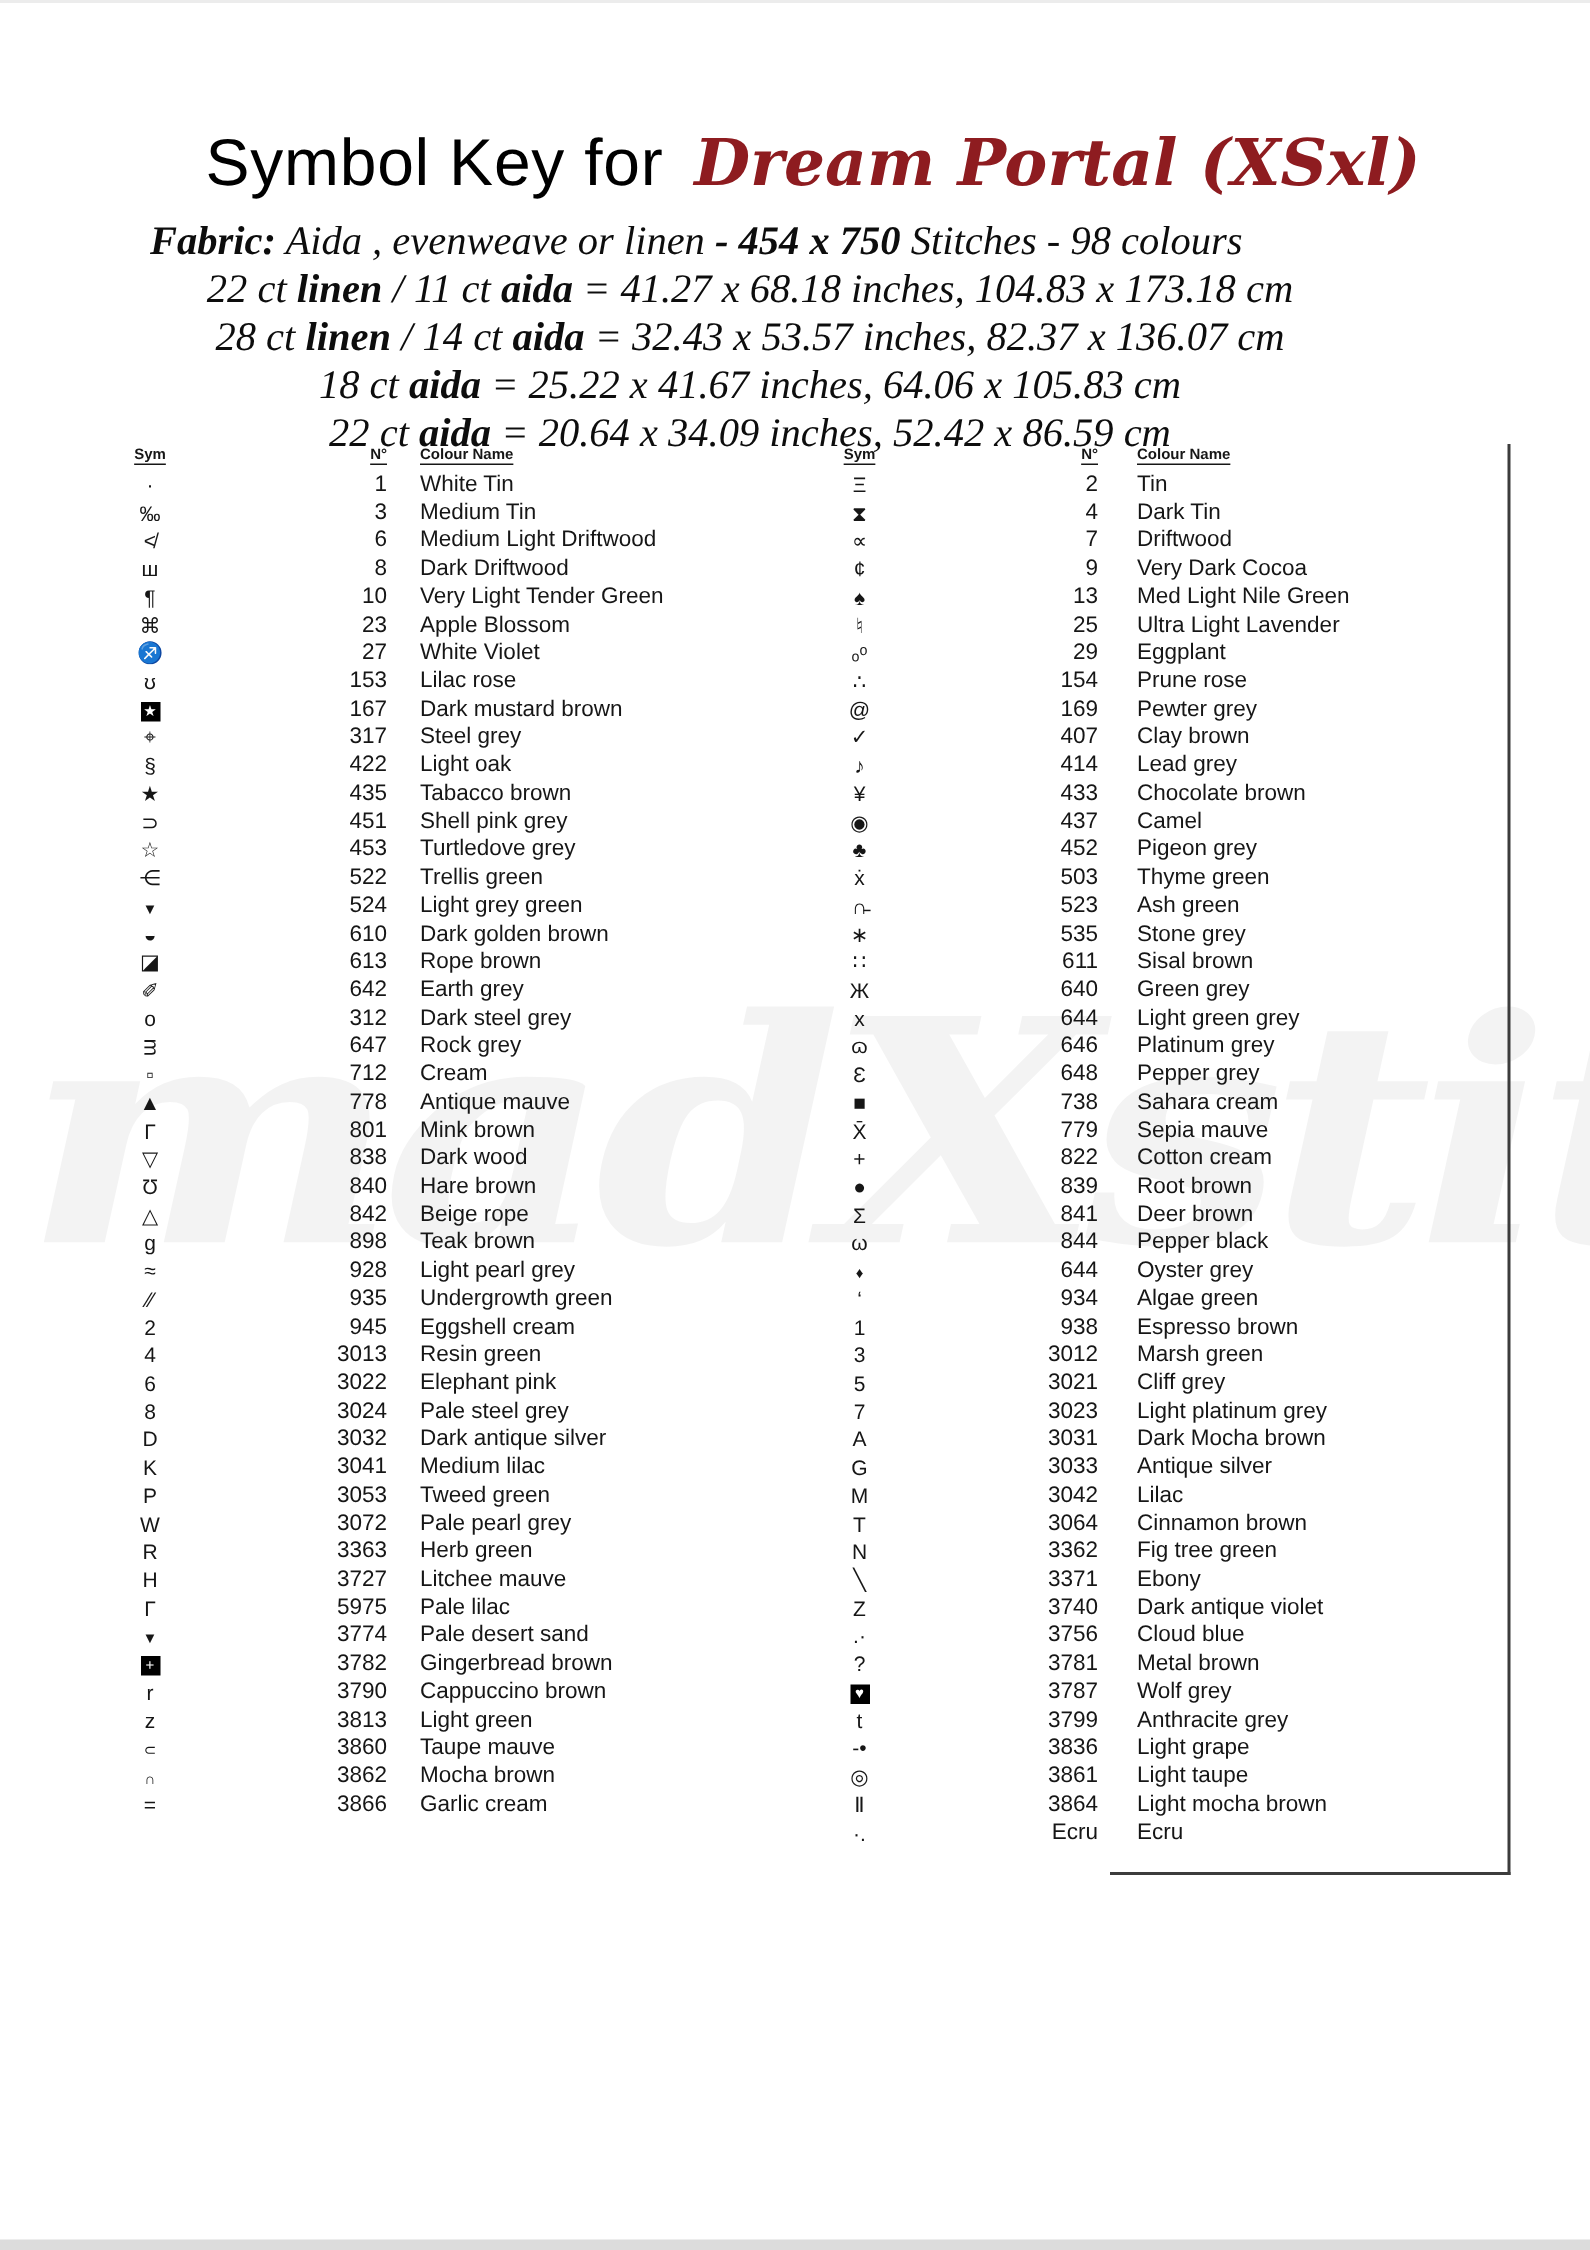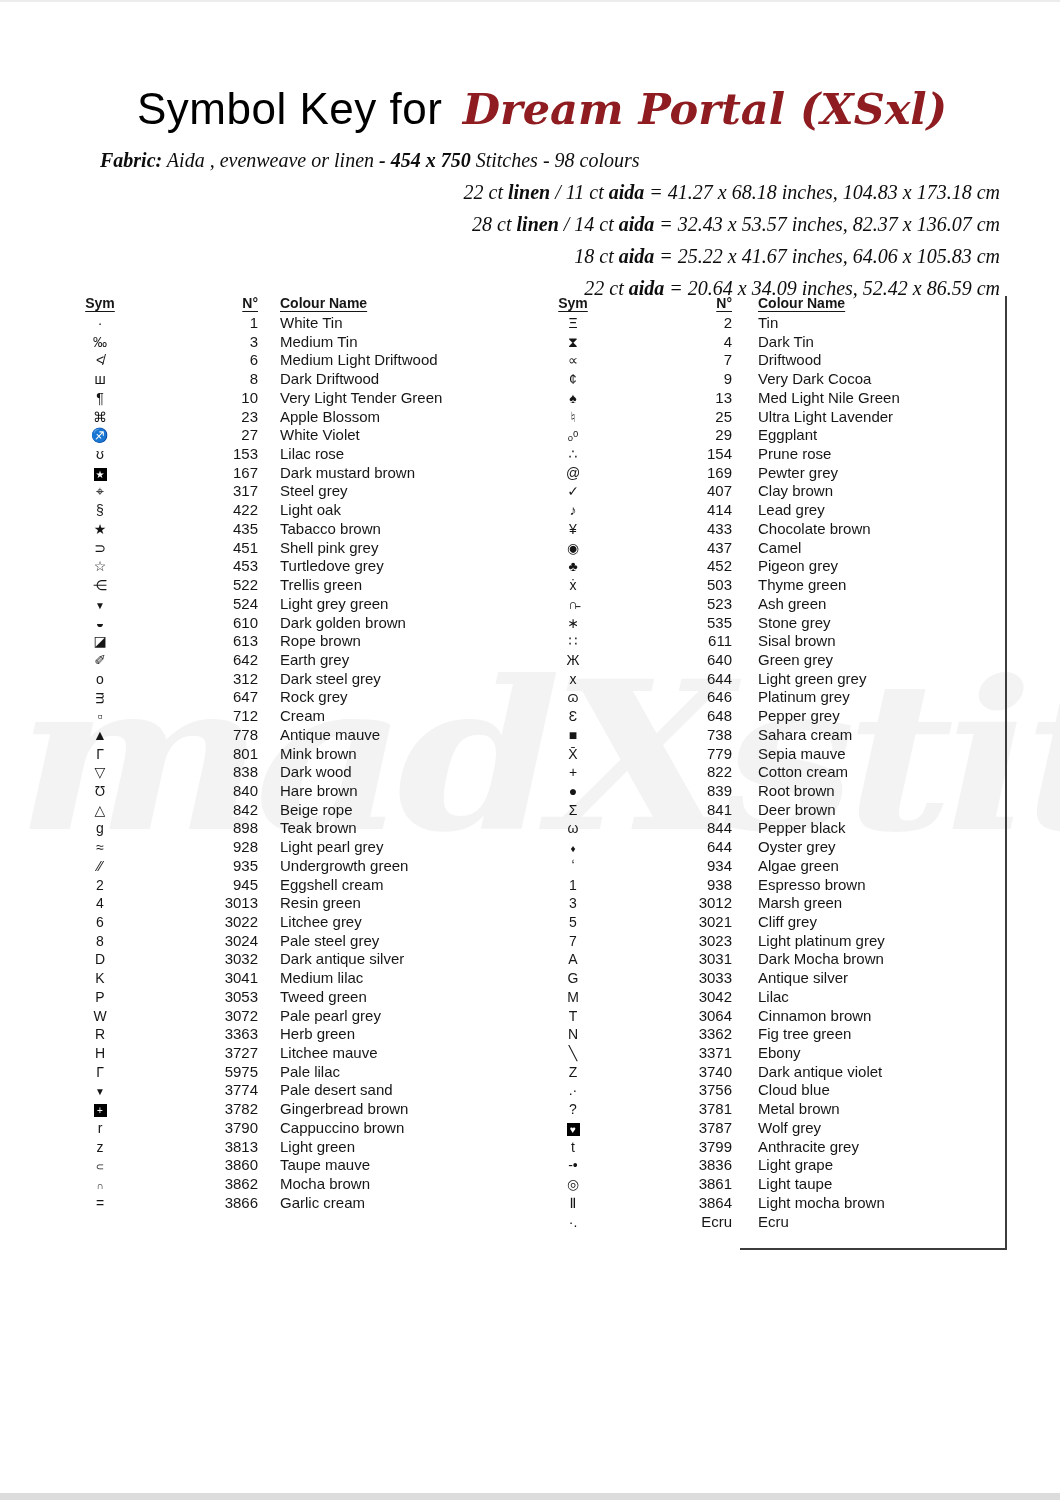--- a/index.html
+++ b/index.html
@@ -12,37 +12,37 @@
              font-family:"DejaVu Serif",serif;font-style:italic;font-weight:bold;
              font-size:235px;letter-spacing:-10px;color:rgba(80,80,80,0.07);
              transform:scaleY(0.88);pointer-events:none;}
 
   .title{position:absolute;left:0;top:84px;width:1060px;text-align:center;white-space:nowrap;margin-left:12px;}
   .title-black{font-size:44px;color:#000;letter-spacing:0.5px;}
   .title-red{font-family:"DejaVu Serif",serif;font-style:italic;font-weight:bold;
              font-size:43px;color:#8e1c20;padding-left:16px;}
 
   .fabric{position:absolute;left:0;top:144px;width:1060px;
-          font-family:"Liberation Serif",serif;font-style:italic;font-size:20px;color:#0d0d0d;}
+          font-family:"Liberation Serif",serif;font-style:italic;font-size:27px;color:#0d0d0d;}
   .fabric-line{height:32px;line-height:32px;white-space:nowrap;}
   .fl-left{text-align:left;padding-left:100px;}
-  .fl-right{text-align:right;padding-right:60px;font-style:italic;}
+  .fl-right{text-align:center;padding-right:60px;font-style:italic;}
   .fabric .b{font-weight:bold;}
 
   .table{position:absolute;top:295px;}
   #table-left{left:60px;width:460px;}
   #table-right{left:533px;width:470px;}
   .row{height:18.72px;line-height:18.72px;white-space:nowrap;font-size:15px;color:#161616;}
   .row.hdr{height:19px;line-height:17px;}
   .sym{display:inline-block;width:80px;text-align:center;font-size:14px;vertical-align:top;}
   .num{display:inline-block;width:118px;text-align:right;vertical-align:top;}
   #table-right .num{width:119px;}
   .name{display:inline-block;margin-left:22px;vertical-align:top;}
   #table-right .name{margin-left:26px;}
-  .h{font-weight:bold;text-decoration:underline;text-underline-offset:3px;font-size:14px;}
+  .h{font-weight:bold;text-decoration:underline;text-underline-offset:3px;font-size:10px;}
   .sym .inv{background:#000;color:#fff;display:inline-block;width:13px;height:13px;
             line-height:13px;font-size:10px;text-align:center;vertical-align:middle;}
   .sym .sm{font-size:10px;}
 
   .border-v{position:absolute;left:1005px;top:296px;width:2px;height:954px;background:#3c3c3c;}
   .border-h{position:absolute;left:740px;top:1248px;width:267px;height:2px;background:#3c3c3c;}
 </style>
 </head>
 <body>
 
@@ -90,21 +90,21 @@
       <div class="row"><span class="sym"><span>▲</span></span><span class="num">778</span><span class="name">Antique mauve</span></div>
       <div class="row"><span class="sym"><span>Г</span></span><span class="num">801</span><span class="name">Mink brown</span></div>
       <div class="row"><span class="sym"><span>▽</span></span><span class="num">838</span><span class="name">Dark wood</span></div>
       <div class="row"><span class="sym"><span>Ʊ</span></span><span class="num">840</span><span class="name">Hare brown</span></div>
       <div class="row"><span class="sym"><span>△</span></span><span class="num">842</span><span class="name">Beige rope</span></div>
       <div class="row"><span class="sym"><span>g</span></span><span class="num">898</span><span class="name">Teak brown</span></div>
       <div class="row"><span class="sym"><span>≈</span></span><span class="num">928</span><span class="name">Light pearl grey</span></div>
       <div class="row"><span class="sym"><span>⁄⁄</span></span><span class="num">935</span><span class="name">Undergrowth green</span></div>
       <div class="row"><span class="sym"><span>2</span></span><span class="num">945</span><span class="name">Eggshell cream</span></div>
       <div class="row"><span class="sym"><span>4</span></span><span class="num">3013</span><span class="name">Resin green</span></div>
-      <div class="row"><span class="sym"><span>6</span></span><span class="num">3022</span><span class="name">Litchee grey</span></div>
+      <div class="row"><span class="sym"><span>6</span></span><span class="num">3022</span><span class="name">Elephant pink</span></div>
       <div class="row"><span class="sym"><span>8</span></span><span class="num">3024</span><span class="name">Pale steel grey</span></div>
       <div class="row"><span class="sym"><span>D</span></span><span class="num">3032</span><span class="name">Dark antique silver</span></div>
       <div class="row"><span class="sym"><span>K</span></span><span class="num">3041</span><span class="name">Medium lilac</span></div>
       <div class="row"><span class="sym"><span>P</span></span><span class="num">3053</span><span class="name">Tweed green</span></div>
       <div class="row"><span class="sym"><span>W</span></span><span class="num">3072</span><span class="name">Pale pearl grey</span></div>
       <div class="row"><span class="sym"><span>R</span></span><span class="num">3363</span><span class="name">Herb green</span></div>
       <div class="row"><span class="sym"><span>H</span></span><span class="num">3727</span><span class="name">Litchee mauve</span></div>
       <div class="row"><span class="sym"><span>Γ</span></span><span class="num">5975</span><span class="name">Pale lilac</span></div>
       <div class="row"><span class="sym"><span class="sm">▼</span></span><span class="num">3774</span><span class="name">Pale desert sand</span></div>
       <div class="row"><span class="sym"><span class="inv">+</span></span><span class="num">3782</span><span class="name">Gingerbread brown</span></div>

